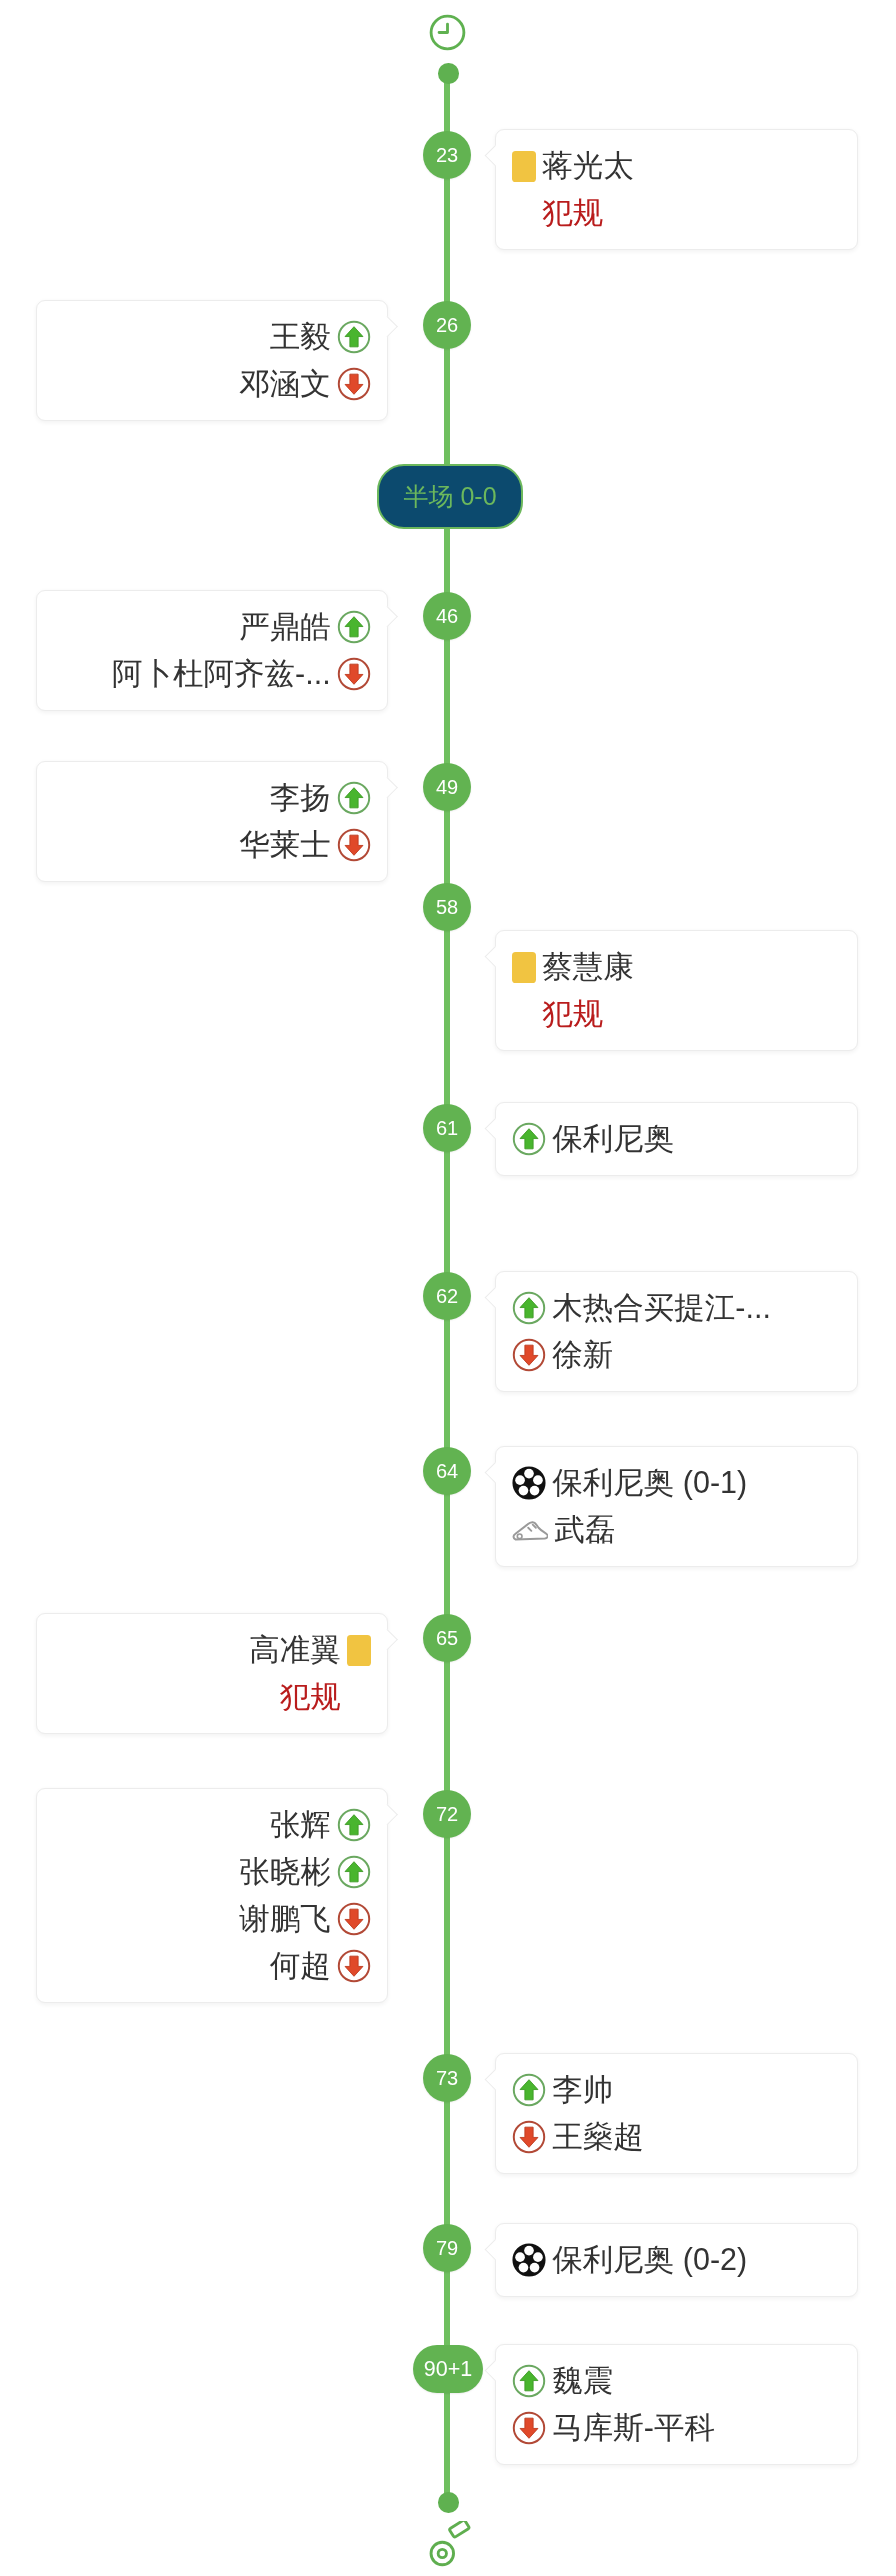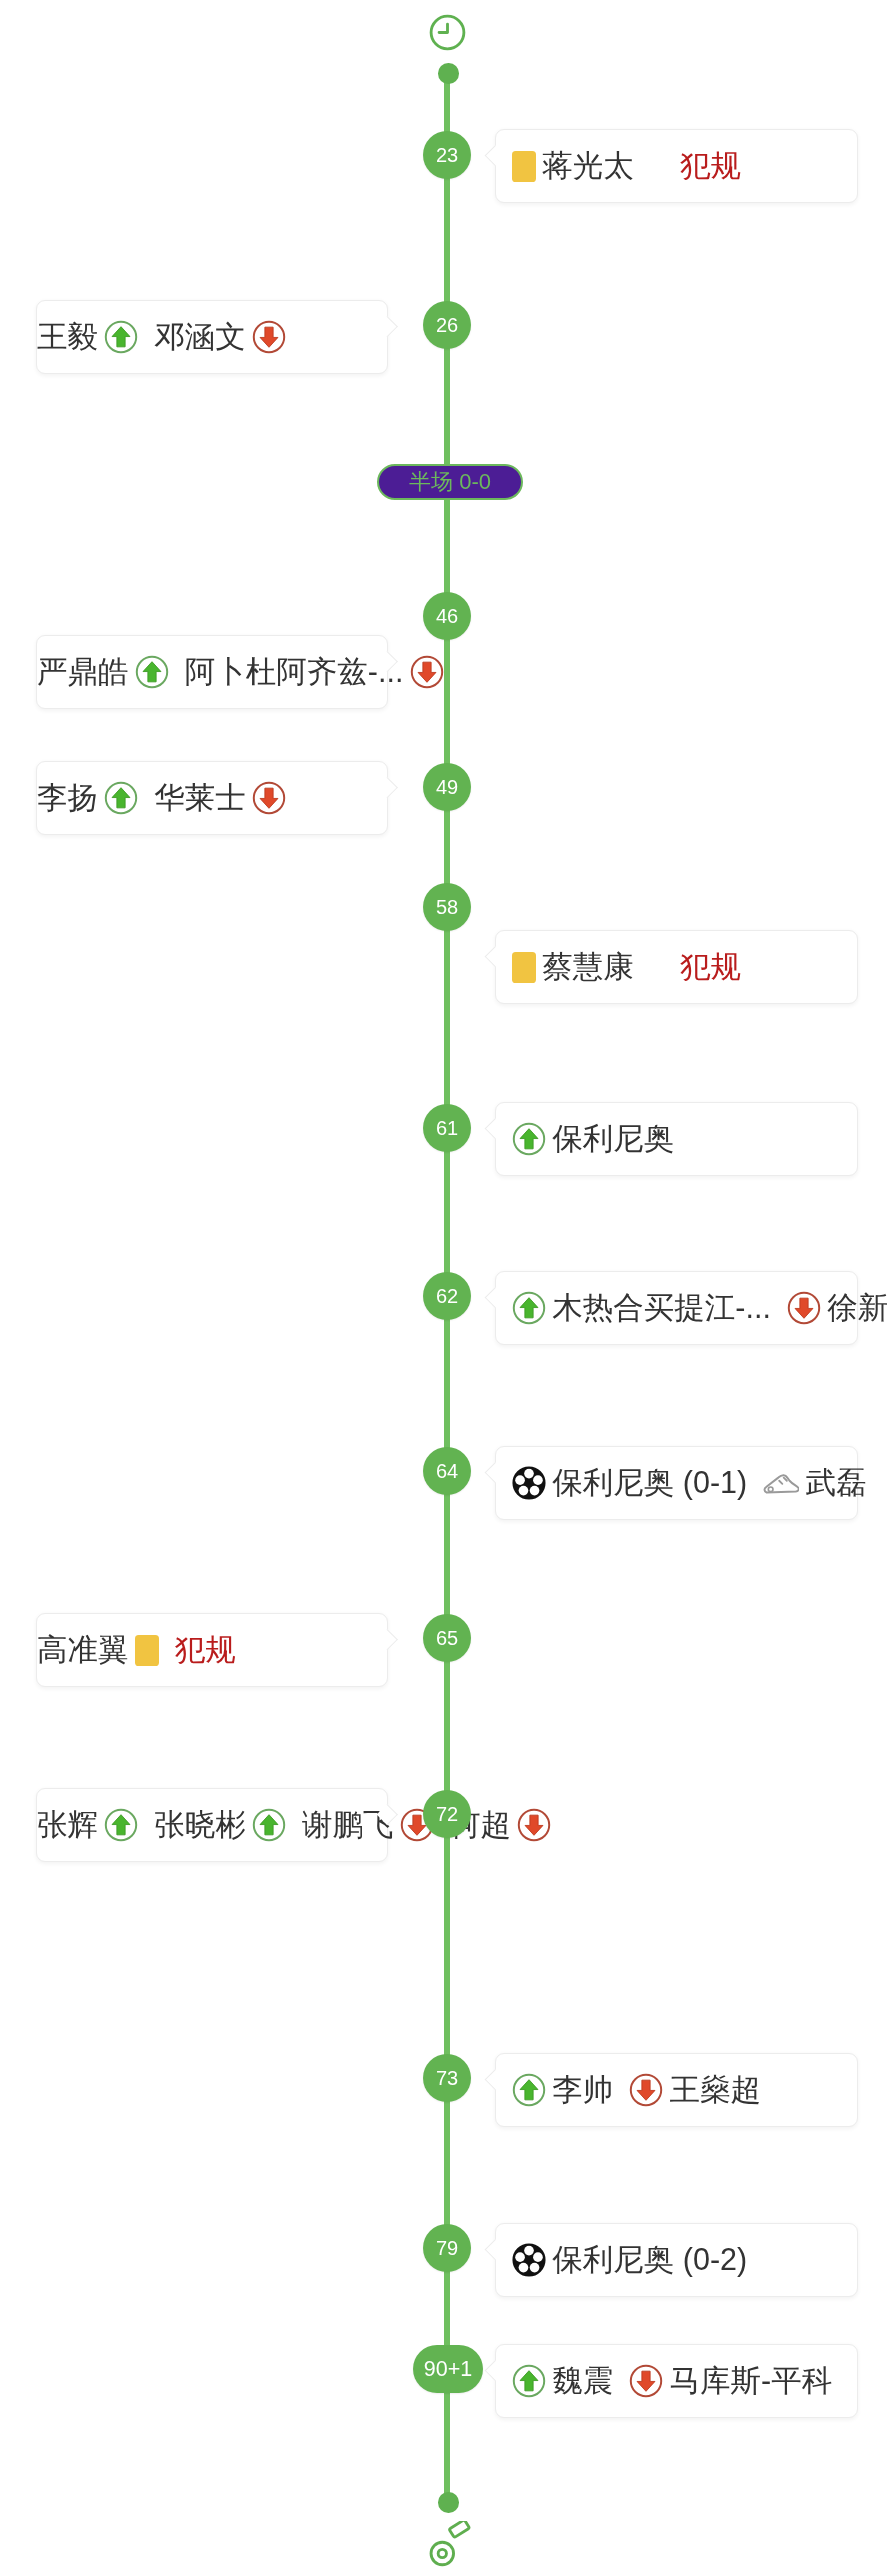--- a/index.html
+++ b/index.html
@@ -16,28 +16,28 @@
 
   
   .minute-badge{position:absolute;z-index:3;background:#62b351;color:#ffffff;
     display:flex;align-items:center;justify-content:center;
     font-size:20px;letter-spacing:0;border-radius:24px;
     box-shadow:0 0.9px 1.8px rgba(0,0,0,0.08);}
   .minute-badge.round{width:48px;height:48px;left:423px;}
   .minute-badge.wide{width:70px;height:48px;left:413px;font-size:21.5px;}
 
   
-  .halftime{position:absolute;left:377px;width:146px;height:36px;z-index:3;
-    background:#4c1d95;border:2.7px solid #6cb85c;border-radius:27px;color:#6cb85c;
-    display:flex;align-items:center;justify-content:center;font-size:22px;box-sizing:border-box;}
+  .halftime{position:absolute;left:377px;width:146px;height:65px;z-index:3;
+    background:#0c4a6e;border:2.7px solid #6cb85c;border-radius:27px;color:#6cb85c;
+    display:flex;align-items:center;justify-content:center;font-size:25px;box-sizing:border-box;}
 
   
   .event-card{position:absolute;background:#ffffff;border:0.9px solid #ececec;border-radius:9px;
     box-shadow:0 1.8px 4.5px rgba(0,0,0,0.05);z-index:2;box-sizing:border-box;
-    padding:12.6px 0;display:flex;flex-direction:row;}
+    padding:12.6px 0;display:flex;flex-direction:column;}
   .card-right{left:495px;width:363px;}
   .card-left{left:36px;width:352px;}
   .tail{position:absolute;top:18px;width:13.5px;height:13.5px;background:#ffffff;transform:rotate(45deg);z-index:3;}
   .card-right .tail{left:-7.6px;border-left:0.9px solid #ececec;border-bottom:0.9px solid #ececec;}
   .card-left .tail{right:-7.6px;border-top:0.9px solid #ececec;border-right:0.9px solid #ececec;}
 
   .row{display:flex;align-items:center;height:47px;gap:6.3px;}
   .card-right .row{flex-direction:row;padding-left:16px;}
   .card-left .row{flex-direction:row-reverse;padding-right:16px;}
   .row .txt{font-size:30.5px;color:#333333;white-space:nowrap;}
@@ -94,21 +94,21 @@
             <svg width="34" height="34" viewBox="0 0 38 38">
               <circle cx="19" cy="19" r="17" fill="#ffffff" stroke="#b24936" stroke-width="2.2"></circle>
               <path d="M19 7.5 L29 18.5 H23.6 V30 H14.4 V18.5 H9 Z" fill="#e0492a" stroke="#bc3a1e" stroke-width="1" transform="rotate(180 19 19)"></path>
             </svg>
           </span>
           <span class="txt">邓涵文</span>
         </div>
       </div>
       <div class="halftime" style="top: 464px;">半场 0-0</div>
       <div class="minute-badge round" style="top: 592px;">46</div>
-      <div class="event-card card-left" style="top: 590px; margin-top: 45px;">
+      <div class="event-card card-left" style="top: 590px;">
         <div class="tail"></div>
         <div class="row">
           <span class="icon-box">
             <svg width="34" height="34" viewBox="0 0 38 38">
               <circle cx="19" cy="19" r="17" fill="#ffffff" stroke="#6aa860" stroke-width="2.2"></circle>
               <path d="M19 7.5 L29 18.5 H23.6 V30 H14.4 V18.5 H9 Z" fill="#49b52e" stroke="#3c9a24" stroke-width="1"></path>
             </svg>
           </span>
           <span class="txt">严鼎皓</span>
         </div>

